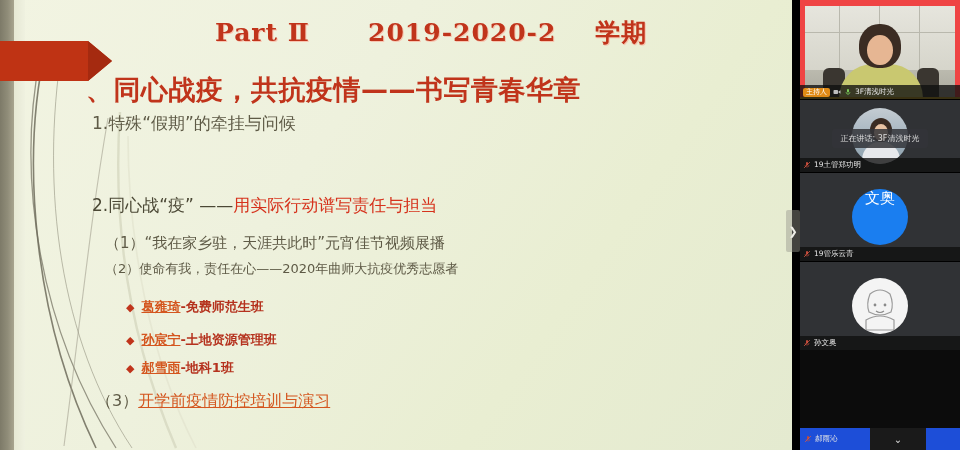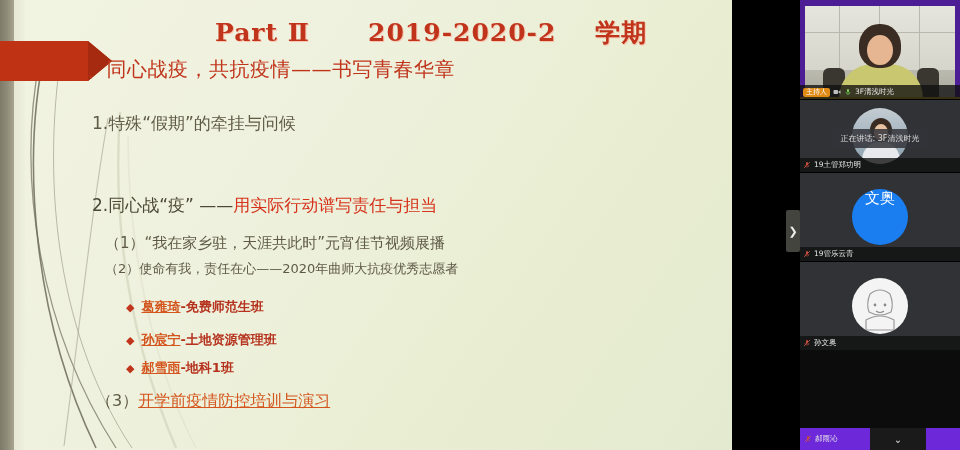--- a/index.html
+++ b/index.html
@@ -1,37 +1,37 @@
 <!DOCTYPE html>
 <html><head>
 <meta charset="utf-8">
 <style>
   html,body{margin:0;padding:0;background:#000;}
   body{width:960px;height:450px;overflow:hidden;
        font-family:"DejaVu Sans","Liberation Sans",sans-serif;}
   .stage{position:relative;width:960px;height:450px;overflow:hidden;background:#000;}
 
   
-  .slide{position:absolute;left:0;top:0;width:732px;height:450px;overflow:hidden;
+  .slide{position:absolute;left:0;top:0;width:792px;height:450px;overflow:hidden;
          background:linear-gradient(125deg,#f2f4e2 0%,#eef1dd 38%,#e9eed2 70%,#e4ead0 100%);}
   .edge-strip{position:absolute;left:0;top:0;width:14px;height:450px;
               background:linear-gradient(90deg,#7d7a68 0%,#908d79 55%,#a8a48f 100%);}
   .edge-strip2{position:absolute;left:14px;top:0;width:11px;height:450px;
                background:linear-gradient(90deg,#e6e8d4,#eff1e0);}
   .grass{position:absolute;left:0;top:40px;width:280px;height:410px;pointer-events:none;}
 
   
   .banner{position:absolute;left:0;top:41px;width:112px;height:40px;}
 
   
   .s-title{position:absolute;left:215px;top:16px;font-size:25px;font-weight:bold;
            font-family:"DejaVu Serif","Liberation Serif",serif;color:#c0341b;white-space:nowrap;
            letter-spacing:1px;text-shadow:1px 1px 0 rgba(255,160,140,.55);}
   .s-title .cn{font-family:"DejaVu Sans","Liberation Sans",sans-serif;}
-  .h1{position:absolute;left:86px;top:56px;font-size:20px;font-weight:normal;color:#c0341b;
+  .h1{position:absolute;left:86px;top:72px;font-size:27px;font-weight:bold;color:#c0341b;
       white-space:nowrap;letter-spacing:.5px;}
   .l1{position:absolute;left:92px;top:112px;font-size:17px;color:#5e5a46;white-space:nowrap;}
   .l2{position:absolute;left:92px;top:154px;font-size:16px;font-weight:bold;color:#d6321c;
       white-space:nowrap;letter-spacing:1px;text-shadow:0 0 1px #ff9a80;}
   .l3{position:absolute;left:92px;top:194px;font-size:17px;color:#4b4835;white-space:nowrap;}
   .l3 .red{color:#d6321c;font-weight:normal;margin-top:42px;}
   .l4{position:absolute;left:105px;top:234px;font-size:15px;color:#5e5a46;white-space:nowrap;}
   .l5{position:absolute;left:105px;top:260px;font-size:13px;color:#5e5a46;white-space:nowrap;}
   .bul{position:absolute;left:126px;font-size:13px;font-weight:bold;color:#b5321e;white-space:nowrap;}
   .bul .dia{color:#c0341b;font-size:11px;margin-right:7px;}
@@ -41,21 +41,21 @@
   .l9 .u{color:#d4561f;text-decoration:underline;}
 
   
   .handle{position:absolute;left:786px;top:210px;width:14px;height:42px;
           background:rgba(150,150,140,.45);border-radius:2px;
           display:flex;align-items:center;justify-content:center;color:#f0f0e8;font-size:11px;}
 
   
   .panel{position:absolute;left:800px;top:0;width:160px;height:450px;background:#0c0c0c;}
   .tile{position:relative;width:160px;overflow:hidden;background:#2b2d30;}
-  .tile.main{height:99px;background:#4c1d95;}
+  .tile.main{height:99px;background:#ef4444;}
   .selfcam{position:absolute;left:5px;top:6px;width:150px;height:94px;overflow:hidden;
            background:linear-gradient(180deg,#cfcec6 0%,#c2c1b6 55%,#a9a89c 100%);}
   .cabinet{position:absolute;left:0;top:0;width:150px;height:64px;
            background:linear-gradient(180deg,#e6e5dd,#d6d5cb);}
   .cab-line{position:absolute;background:#b9b8ad;}
   .person-head{position:absolute;left:54px;top:18px;width:42px;height:44px;border-radius:48% 48% 44% 44%;
                background:#3b2c23;}
   .person-face{position:absolute;left:62px;top:29px;width:26px;height:30px;border-radius:50% 50% 48% 48%;
                background:#e6b693;}
   .person-body{position:absolute;left:34px;top:58px;width:84px;height:40px;border-radius:34px 34px 0 0;
@@ -78,21 +78,21 @@
               border-radius:3px;white-space:nowrap;}
 
   .tile.av{height:88px;display:flex;align-items:center;justify-content:center;background:#303235;}
   .circle-av{width:56px;height:56px;border-radius:50%;overflow:hidden;position:relative;}
   .av-blue{background:#1a7ef0;display:flex;justify-content:center;
            color:#fff;font-size:15px;}
   .av-photo{background:linear-gradient(180deg,#c4ccd2 0%,#9fb0bc 60%,#8fa2af 100%);}
   .av-white{background:#f4f4f4;}
   .sep{width:160px;height:1px;background:#000;}
 
-  .botbar{position:absolute;left:0;bottom:0;width:160px;height:22px;background:#6d28d9;
+  .botbar{position:absolute;left:0;bottom:0;width:160px;height:22px;background:#1d4ed8;
           display:flex;align-items:center;}
   .botname{display:flex;align-items:center;gap:3px;padding-left:4px;width:70px;box-sizing:border-box;}
   .chev-btn{width:56px;height:22px;display:flex;align-items:center;justify-content:center;
             background:#1a1a1a;color:#dcdcdc;font-size:10px;}
 </style>
 </head>
 <body>
 
 <div class="stage">
 

